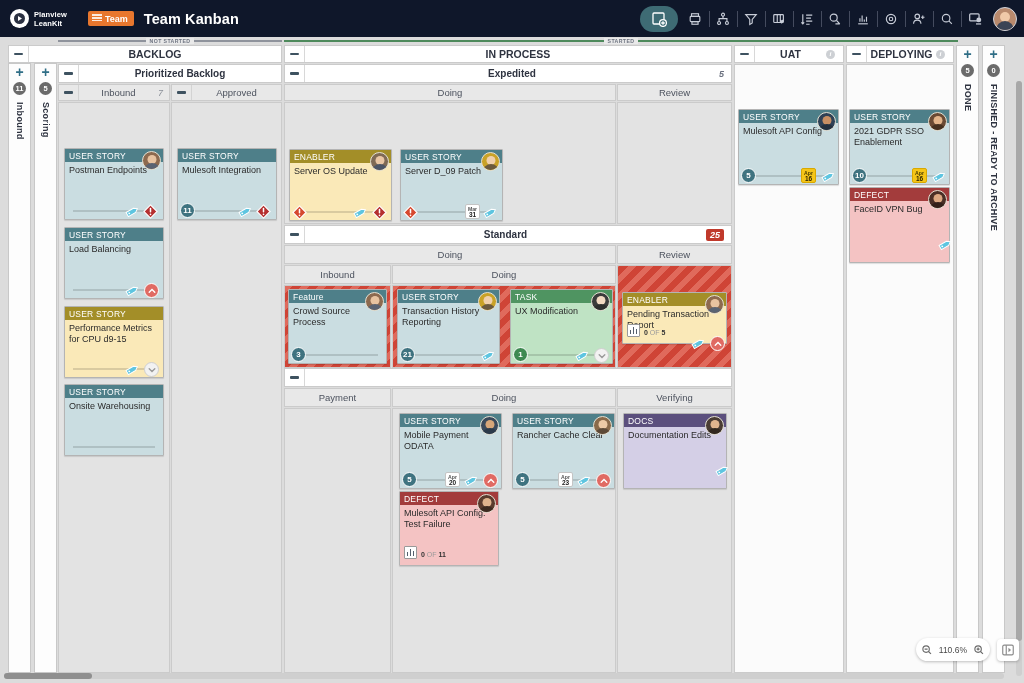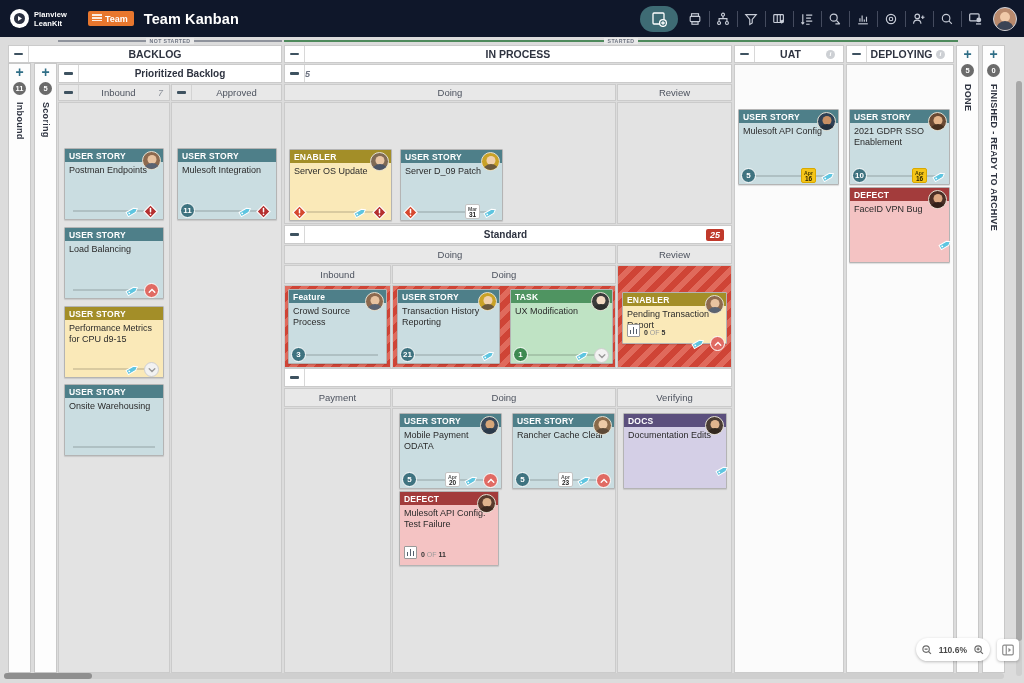--- a/index.html
+++ b/index.html
@@ -144,21 +144,21 @@
       #cf4436 0 6px, #e06a5c 6px 12px);
   }
 
   
   .card {
     position: absolute; border: 1px solid #b4b4b4; border-radius: 1px;
     overflow: visible; box-shadow: 0 1px 1px rgba(0,0,0,.12);
   }
   .card .ctype {
     height: 13px; display: flex; align-items: center; padding-left: 4px;
-    color: #fff; font-size: 8.5px; font-weight: bold; letter-spacing: .2px;
+    color: #fff; font-size: 8.5px; font-weight: normal; letter-spacing: .2px;
   }
   .card .ctitle {
     padding: 3px 4px 0 4px; font-size: 9px; color: #2b2b2b; line-height: 11px;
   }
   .card .cavatar {
     position: absolute; right: 2px; top: 2px; width: 19px; height: 19px;
     border-radius: 50%; overflow: hidden; border: 1.5px solid #e4e0d2;
   }
   .card .cavatar .head { position:absolute; left:50%; top:3px; width:9px;height:9px;
     border-radius:50%; transform:translateX(-50%); }
@@ -221,21 +221,21 @@
     height: 3px; background: rgba(0,0,0,.22); margin-top: 1px; border-radius: 1px;
   }
 
   
   .zoomctl {
     position: absolute; right: 34px; bottom: 22px; height: 23px;
     background: #fff; border-radius: 12px; display: flex; align-items: center;
     padding: 0 3px; box-shadow: 0 1px 3px rgba(0,0,0,.25);
   }
   .zoomctl .zbtn { width: 17px; height: 17px; display:flex; align-items:center; justify-content:center;}
-  .zoomctl .zval { font-size: 8.5px; color: #4a4a4a; padding: 0 3px; font-weight:bold;}
+  .zoomctl .zval { font-size: 8.5px; color: #4a4a4a; padding: 0 3px; font-weight:normal;}
   .cornerbtn {
     position: absolute; right: 5px; bottom: 22px; width: 22px; height: 22px;
     background: #fff; border-radius: 4px; box-shadow: 0 1px 3px rgba(0,0,0,.25);
     display:flex; align-items:center; justify-content:center;
   }
   .scroll-v {
     position: absolute; right: 2px; top: 44px; width: 6px; height: 595px;
     background: #cfcfcf; border-radius: 3px;
   }
   .scroll-v .thumb { position:absolute; left:0; top:0; width:6px; height:560px;
@@ -435,20 +435,21 @@
         </span>
       <span class="sh-title">Approved</span>
     </div>
     <div class="drop" style="left:58px; top:65px; width:112px; height:571px;"></div>
     <div class="drop" style="left:171px; top:65px; width:111px; height:571px;"></div>
 
     <div class="lane-hdr" style="left:284px; top:27px; width:448px; height:19px; font-size:10px;">
       <span class="collapse">
           <i></i>
         </span>
+      <span class="lh-title">Expedited</span>
       <span class="wip">5</span>
     </div>
     <div class="sub-hdr" style="left:284px; top:47px; width:332px; height:17px;">
       <span class="sh-title">Doing</span>
     </div>
     <div class="sub-hdr" style="left:617px; top:47px; width:115px; height:17px;">
       <span class="sh-title">Review</span>
     </div>
     <div class="drop" style="left:284px; top:65px; width:332px; height:122px;"></div>
     <div class="drop" style="left:617px; top:65px; width:115px; height:122px;"></div>

